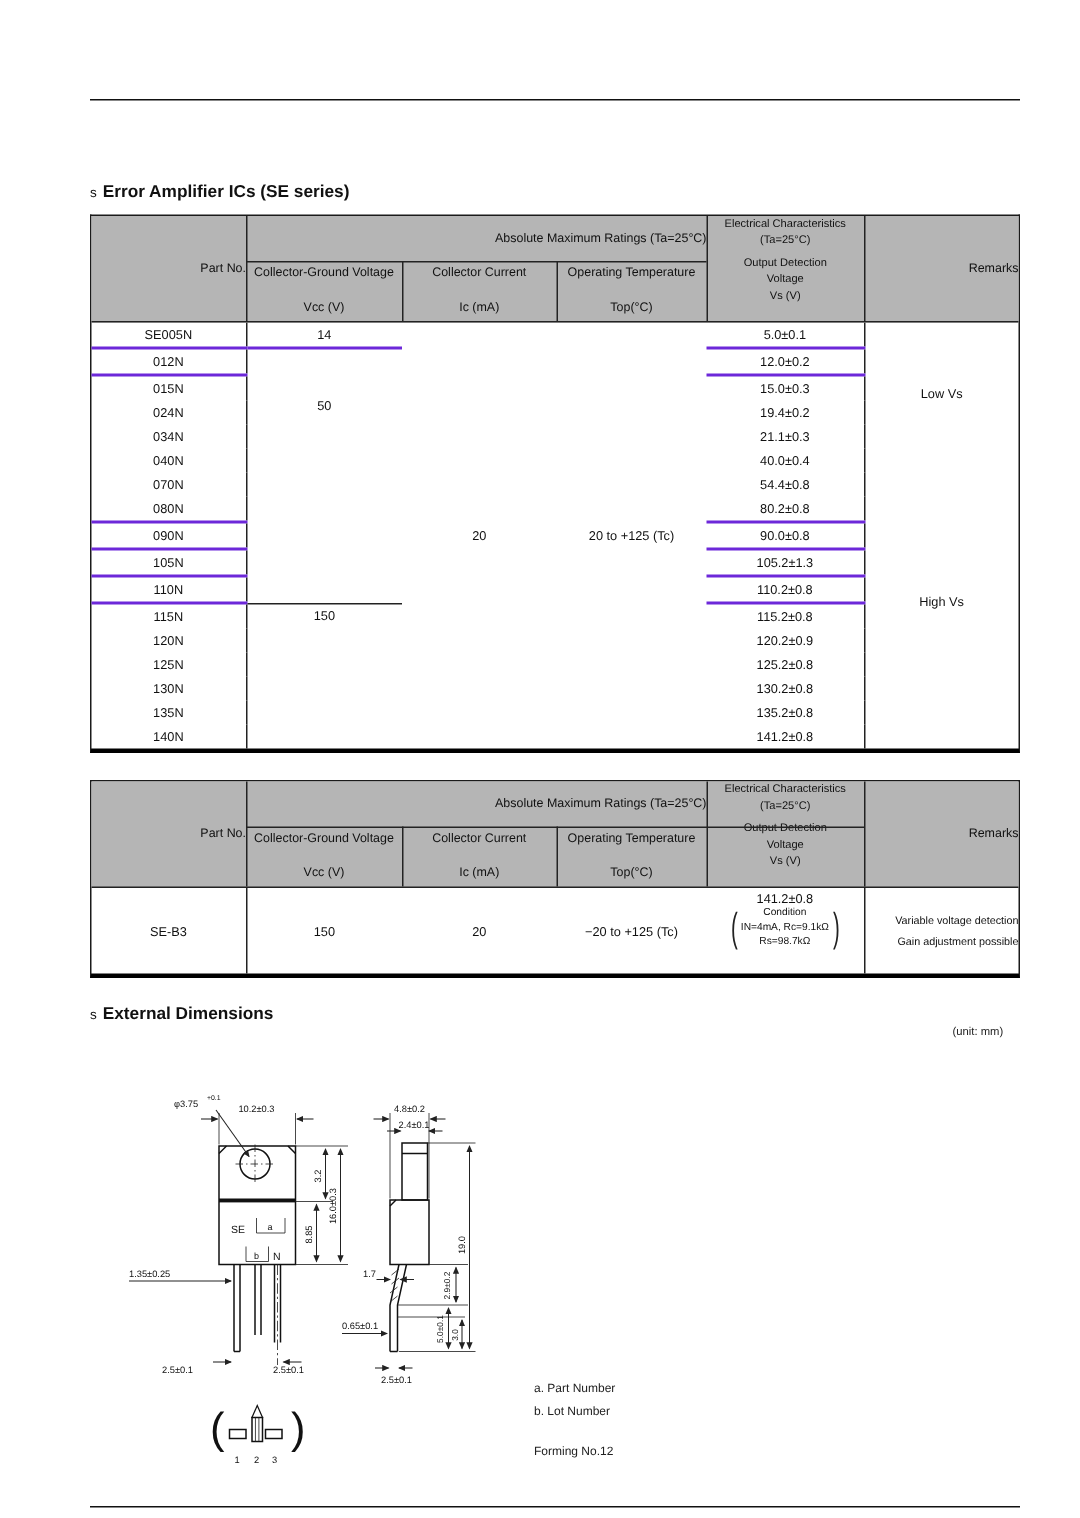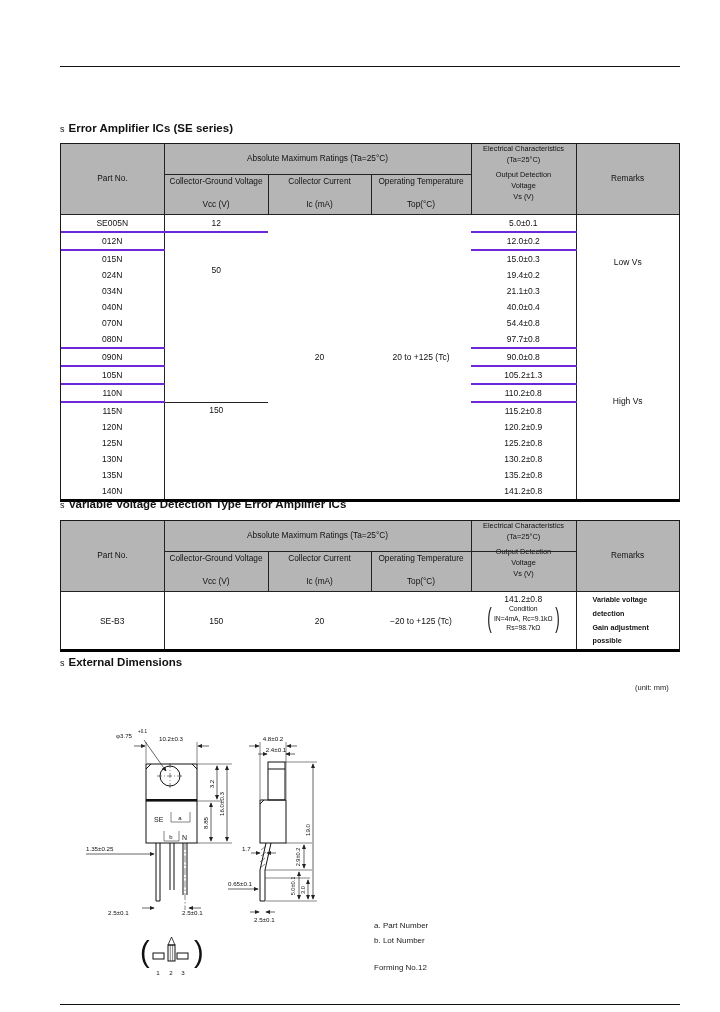--- a/index.html
+++ b/index.html
@@ -6,23 +6,23 @@
   #page{position:relative;width:720px;height:1012px;background:#fff;overflow:hidden;
         font-family:"Liberation Sans",sans-serif;color:#1a1a1a;margin-top:33px;}
   .hr{position:absolute;left:60px;width:620px;height:0;border-top:1.6px solid #111;}
   .sect-title{position:absolute;left:60px;font-size:11.5px;font-weight:bold;color:#111;white-space:nowrap;}
   .bullet{font-size:9px;font-weight:normal;margin-right:4px;}
   .unit-note{position:absolute;font-size:7.5px;color:#222;}
 
   
   .tbl{position:absolute;left:60px;width:618px;border:1.5px solid #1a1a1a;border-bottom:3px solid #000;background:#fff;}
   .thead{position:relative;height:70px;background:#b5b5b5;border-bottom:1px solid #222;}
-  .hc{position:absolute;display:flex;align-items:center;justify-content:center;text-align:center;
+  .hc{position:absolute;display:flex;align-items:center;justify-content:flex-end;text-align:center;
       font-size:8.3px;line-height:1.15;color:#111;}
-  .hg{display:flex;align-items:center;justify-content:center;}
+  .hg{display:flex;align-items:center;justify-content:flex-end;}
   .sub{flex-direction:column;justify-content:space-between;padding:3px 2px 4px 2px;box-sizing:border-box;}
   .ec{flex-direction:column;justify-content:flex-start;font-size:7.4px;line-height:1.45;}
   .ec .gap{margin-bottom:5px;}
   .vline{position:absolute;width:0;border-left:1px solid #222;}
   .hline{position:absolute;height:0;border-top:1px solid #222;}
 
   table{border-collapse:collapse;table-layout:fixed;width:100%;}
   td{padding:0;height:16px;text-align:center;vertical-align:middle;font-size:8.5px;color:#111;}
   .part{border-right:1px solid #222;}
   .vs{border-right:1px solid #222;}
@@ -32,25 +32,25 @@
   .rem{position:relative;padding-left:32px;}
   .remLow,.remHigh{position:absolute;left:0;right:0;text-align:center;font-size:8.5px;}
   .remLow{top:42px;} .remHigh{top:181px;}
 
   
   .t2row td{height:55px;}
   .vs2{border-right:1px solid #222;vertical-align:top;padding-top:2px;}
   .cond{display:flex;align-items:center;justify-content:center;}
   .pr{font-size:27px;color:#222;transform:scaleX(0.5);line-height:0.9;}
   .condc{font-size:6.8px;line-height:1.4;}
-  .rem2{font-size:7.2px;text-align:left;padding-left:16px;line-height:1.9;font-weight:bold;}
+  .rem2{font-size:7.2px;text-align:right;padding-left:6px;line-height:1.9;}
 
   
   #dims-svg{position:absolute;left:70px;top:685px;}
-  .note{position:absolute;left:374px;font-size:8px;color:#222;}
+  .note{position:absolute;left:356px;font-size:8px;color:#222;}
   text{font-family:"Liberation Sans",sans-serif;fill:#111;}
   .dl{font-size:6.2px;}
   .dls{font-size:5.6px;}
   .outl{fill:none;stroke:#111;stroke-width:1;}
   .dim{stroke:#222;stroke-width:0.7;fill:none;}
   .thin{stroke:#222;stroke-width:0.55;fill:none;}
 </style>
 </head>
 <body>
 
@@ -102,21 +102,21 @@
           <col style="width:103px">
           <col style="width:104px">
           <col style="width:103px">
           <col style="width:100px">
           <col style="width:105px">
           <col>
         </colgroup>
       <tbody>
           <tr>
             <td class="part sep">SE005N</td>
-            <td class="sep">12</td>
+            <td class="sep">14</td>
             <td class="" rowspan="17">20</td>
             <td class="" rowspan="17">20 to +125 (Tc)</td>
             <td class="vs sep">5.0±0.1</td>
             <td class="rem" rowspan="17">
               <div class="remLow">Low Vs</div>
               <div class="remHigh">High Vs</div>
             </td>
           </tr>
           <tr>
             <td class="part sep">012N</td>
@@ -138,21 +138,21 @@
           <tr>
             <td class="part">040N</td>
             <td class="vs">40.0±0.4</td>
           </tr>
           <tr>
             <td class="part">070N</td>
             <td class="vs">54.4±0.8</td>
           </tr>
           <tr>
             <td class="part sep">080N</td>
-            <td class="vs sep">97.7±0.8</td>
+            <td class="vs sep">80.2±0.8</td>
           </tr>
           <tr>
             <td class="part sep">090N</td>
             <td class="vs sep">90.0±0.8</td>
           </tr>
           <tr>
             <td class="part sep">105N</td>
             <td class="vs sep">105.2±1.3</td>
           </tr>
           <tr>
@@ -181,21 +181,20 @@
             <td class="vs">135.2±0.8</td>
           </tr>
           <tr>
             <td class="part">140N</td>
             <td class="vs">141.2±0.8</td>
           </tr>
         </tbody>
     </table>
   </div>
 
-  <div class="sect-title" style="top:465px"><span class="bullet">s</span><span>Variable Voltage Detection Type Error Amplifier ICs</span></div>
 
   <div class="tbl" style="top:487px">
     <div class="thead">
       <div class="hc" style="left:0;top:0;width:103px;height:70px">
           <span>Part No.</span>
         </div>
       <div class="hc hg" style="left:103px;top:0;width:307px;height:30px">
           <span>Absolute Maximum Ratings (Ta=25°C)</span>
         </div>
       <div class="hc sub" style="left:103px;top:30px;width:104px;height:40px">
@@ -256,21 +255,21 @@
           </td>
           <td class="rem2">
             <div>Variable voltage detection</div>
             <div>Gain adjustment possible</div>
           </td>
         </tr>
       </tbody>
     </table>
   </div>
 
-  <div class="sect-title" style="top:623px"><span class="bullet">s</span><span>External Dimensions</span></div>
+  <div class="sect-title" style="top:637px"><span class="bullet">s</span><span>External Dimensions</span></div>
   <div class="unit-note" style="top:650px;left:635px">(unit: mm)</div>
 
   <svg id="dims-svg" width="480" height="270" viewBox="0 0 480 270">
     <defs>
       <marker id="ar" markerWidth="7" markerHeight="6" refX="6" refY="3" orient="auto-start-reverse">
         <path d="M0,0 L7,3 L0,6 z" fill="#222"></path>
       </marker>
     </defs>
 
     <g>

